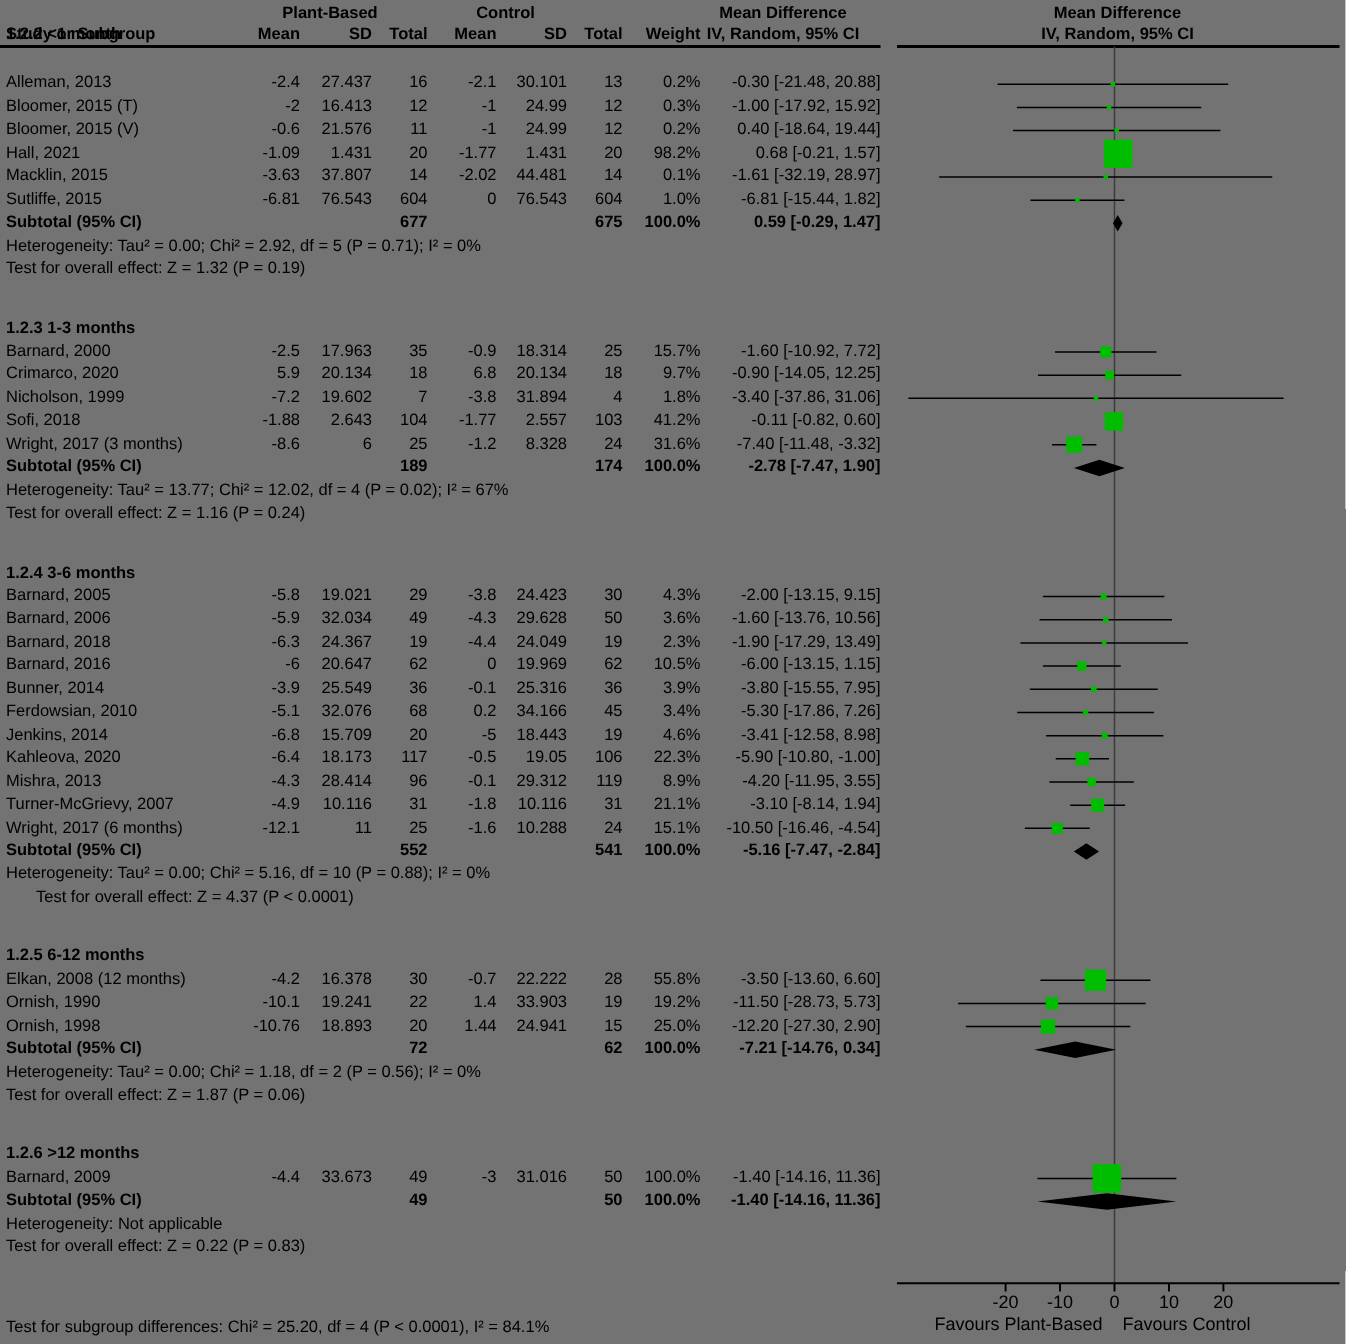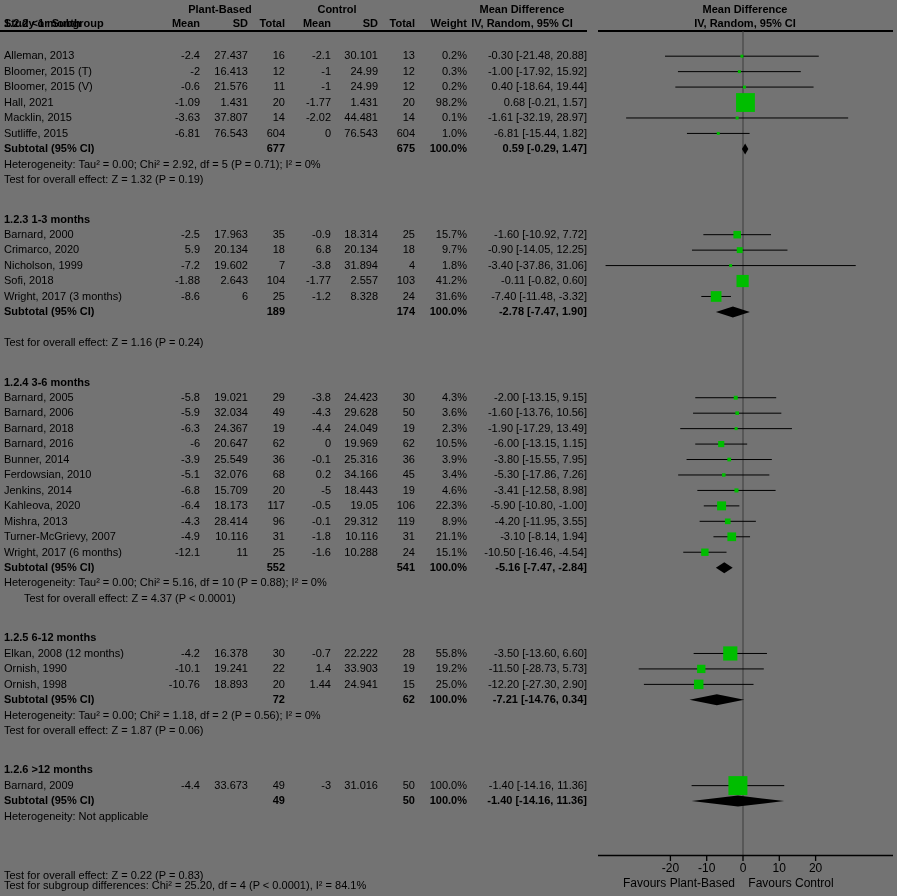--- a/index.html
+++ b/index.html
@@ -203,20 +203,23 @@
         <span class="cell c-w">31.6%</span>
         <span class="cell c-ci">-7.40 [-11.48, -3.32]</span>
       </div>
       <div class="trow" style="top: 304.2px;">
         <span class="cell c-study bold">Subtotal (95% CI)</span>
         <span class="cell c-n1 bold">189</span>
         <span class="cell c-n2 bold">174</span>
         <span class="cell c-w bold">100.0%</span>
         <span class="cell c-ci bold">-2.78 [-7.47, 1.90]</span>
       </div>
+      <div class="trow" style="top: 319.65px;">
+        <span class="cell c-full">Heterogeneity: Tau² = 13.77; Chi² = 12.02, df = 4 (P = 0.02); I² = 67%</span>
+      </div>
       <div class="trow" style="top: 335.1px;">
         <span class="cell c-full">Test for overall effect: Z = 1.16 (P = 0.24)</span>
       </div>
       <div class="trow" style="top: 374.55px;">
         <span class="cell c-full bold">1.2.4 3-6 months</span>
       </div>
       <div class="trow" style="top: 390px;">
         <span class="cell c-study">Barnard, 2005</span>
         <span class="cell c-m1">-5.8</span>
         <span class="cell c-sd1">19.021</span>
@@ -416,21 +419,21 @@
       <div class="trow" style="top: 793.35px;">
         <span class="cell c-study bold">Subtotal (95% CI)</span>
         <span class="cell c-n1 bold">49</span>
         <span class="cell c-n2 bold">50</span>
         <span class="cell c-w bold">100.0%</span>
         <span class="cell c-ci bold">-1.40 [-14.16, 11.36]</span>
       </div>
       <div class="trow" style="top: 808.8px;">
         <span class="cell c-full">Heterogeneity: Not applicable</span>
       </div>
-      <div class="trow" style="top: 824.25px; margin-top: 44px;">
+      <div class="trow" style="top: 824.25px;">
         <span class="cell c-full">Test for overall effect: Z = 0.22 (P = 0.83)</span>
       </div>
     </div>
 
   <svg id="plot" width="897" height="896">
       <line x1="743" y1="31" x2="743" y2="855.5" stroke="#3c3c3c" stroke-width="1"></line>
       <line x1="665.0276" x2="818.7944" y1="56.175000000000004" y2="56.175000000000004" stroke="#000" stroke-width="1"></line>
       <rect x="740.411" y="54.675000000000004" width="3" height="3" fill="#00bd00"></rect>
       <line x1="677.9504" x2="800.7896" y1="71.625" y2="71.625" stroke="#000" stroke-width="1"></line>
       <rect x="737.87" y="70.125" width="3" height="3" fill="#00bd00"></rect>

